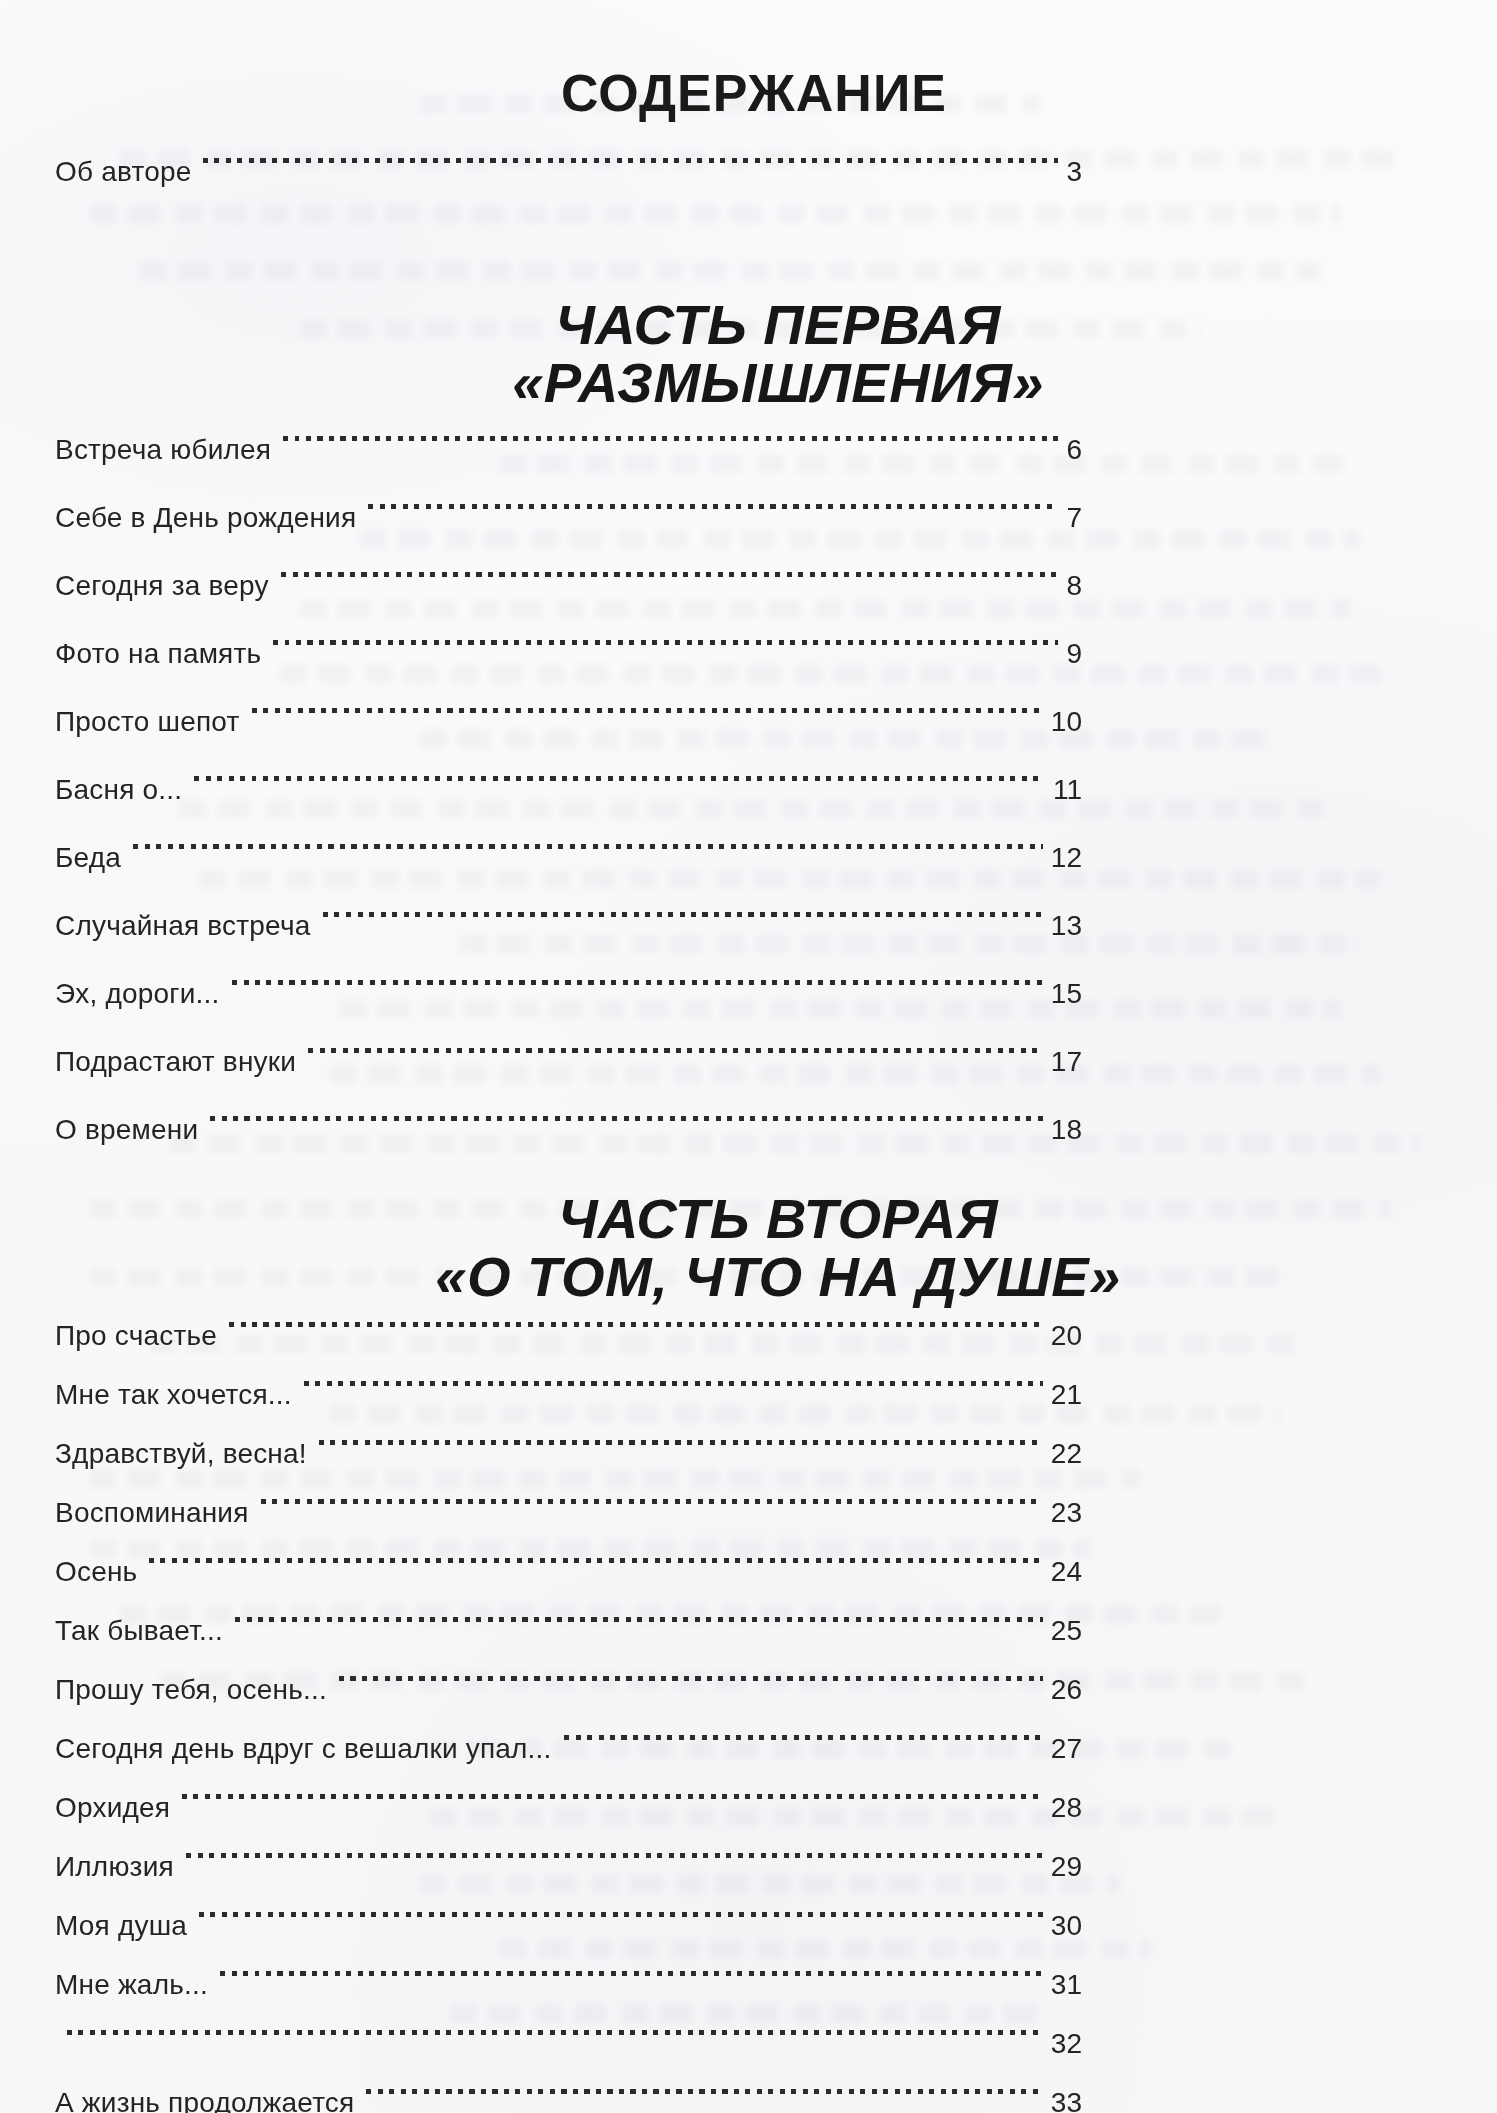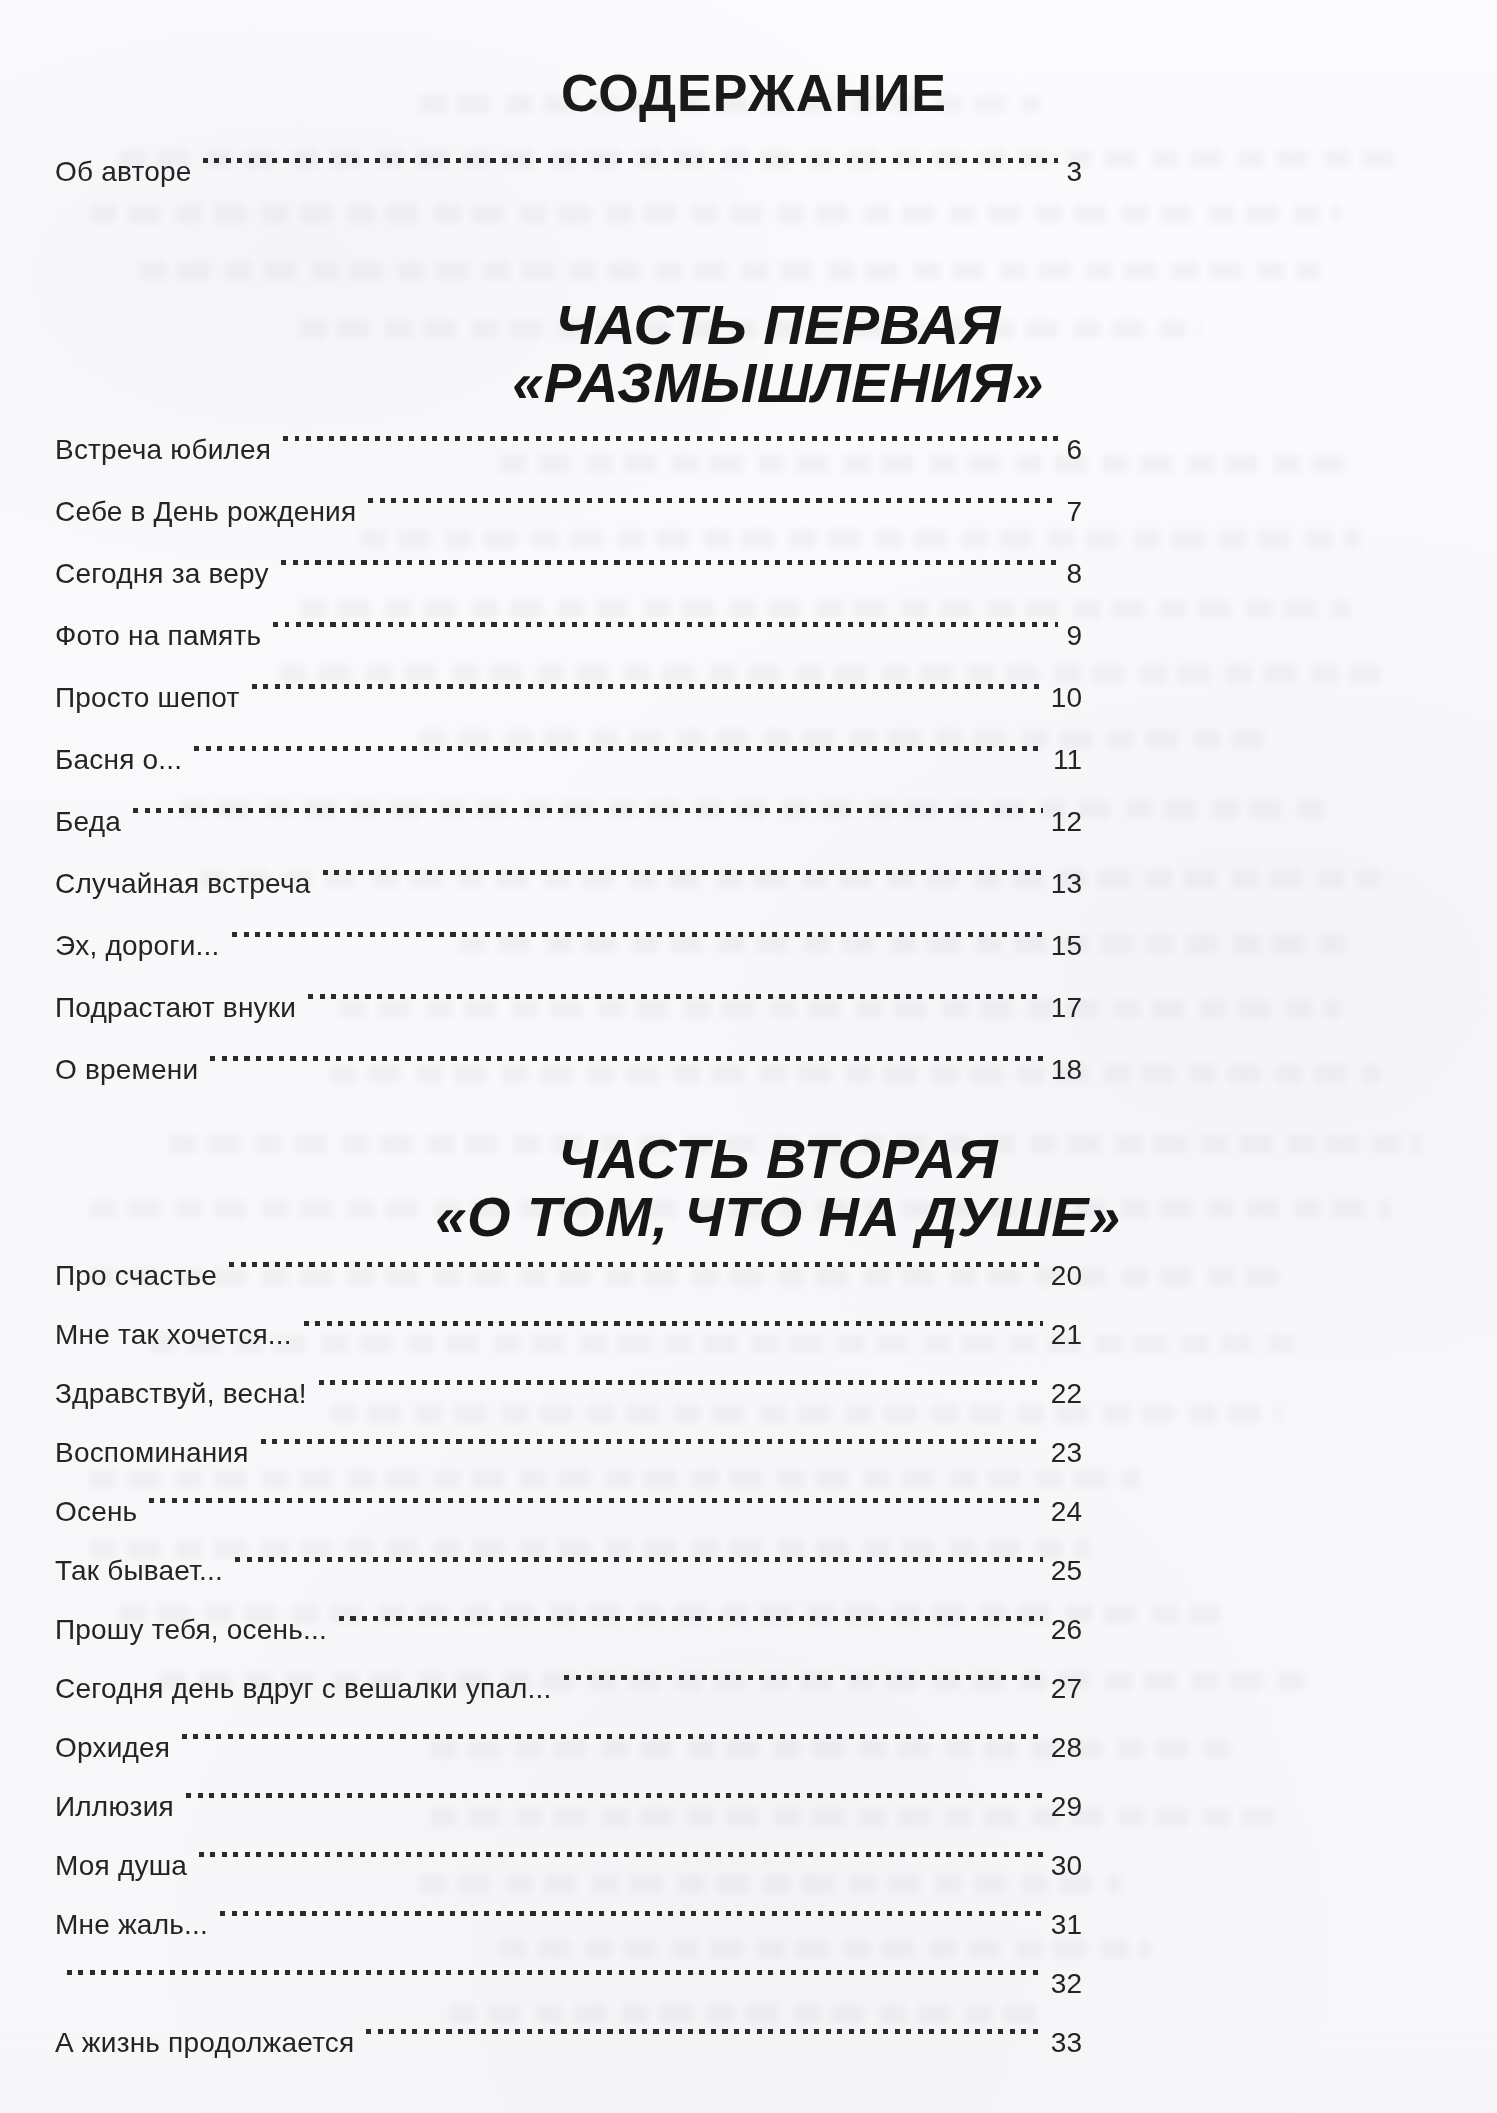--- a/index.html
+++ b/index.html
@@ -70,21 +70,21 @@
   }
   .sec-2 .part-heading { margin-top: 78px; }
   .sec-3 .part-heading { margin-top: 14px; }
   .entries {
     margin-left: 55px;
     width: 1027px;
     display: flex;
     flex-direction: column;
   }
   .sec-1 .entries { margin-top: 34px; }
-  .sec-2 .entries { margin-top: 22px; }
+  .sec-2 .entries { margin-top: 22px; gap: 6px; }
   .sec-3 .entries { margin-top: 14px; }
   .toc-row {
     display: flex;
     align-items: flex-start;
     height: 62px;
     font-size: 28px;
     white-space: nowrap;
   }
   .sec-3 .toc-row { height: 59px; }
   .entry-title {

